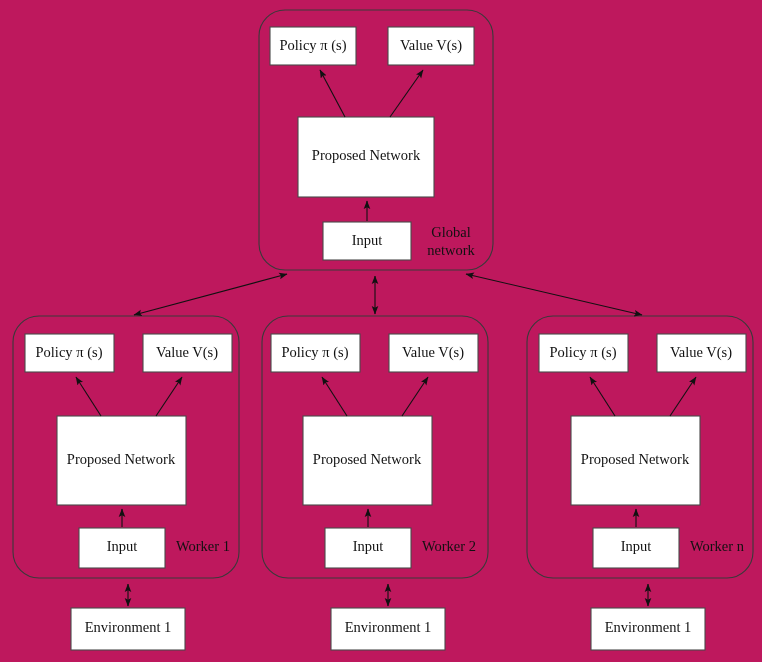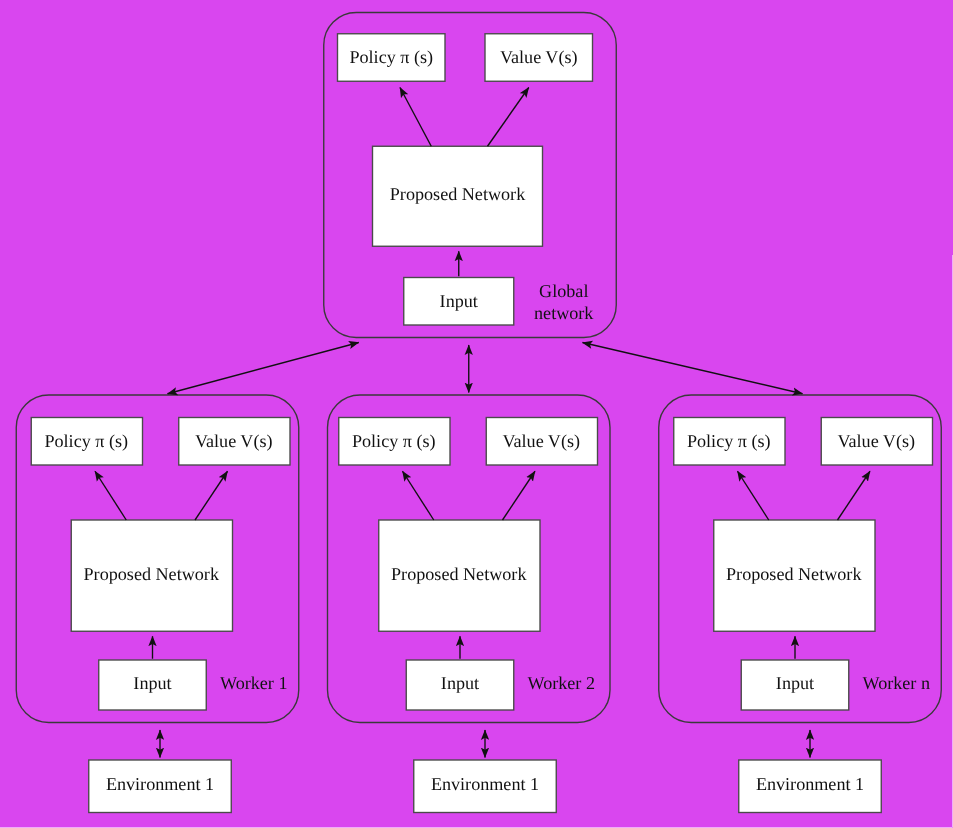--- a/index.html
+++ b/index.html
@@ -7,21 +7,21 @@
     padding: 0;
     background: #ffffff;
   }
   body {
     font-family: "Liberation Serif", "DejaVu Serif", serif;
   }
   #diagram-root {
     position: relative;
     width: 762px;
     height: 662px;
-    background: #d946ef;
+    background: #be185d;
     overflow: hidden;
   }
   svg#diagram-svg {
     position: absolute;
     top: 0;
     left: 0;
     width: 762px;
     height: 662px;
   }
   .group-box {

